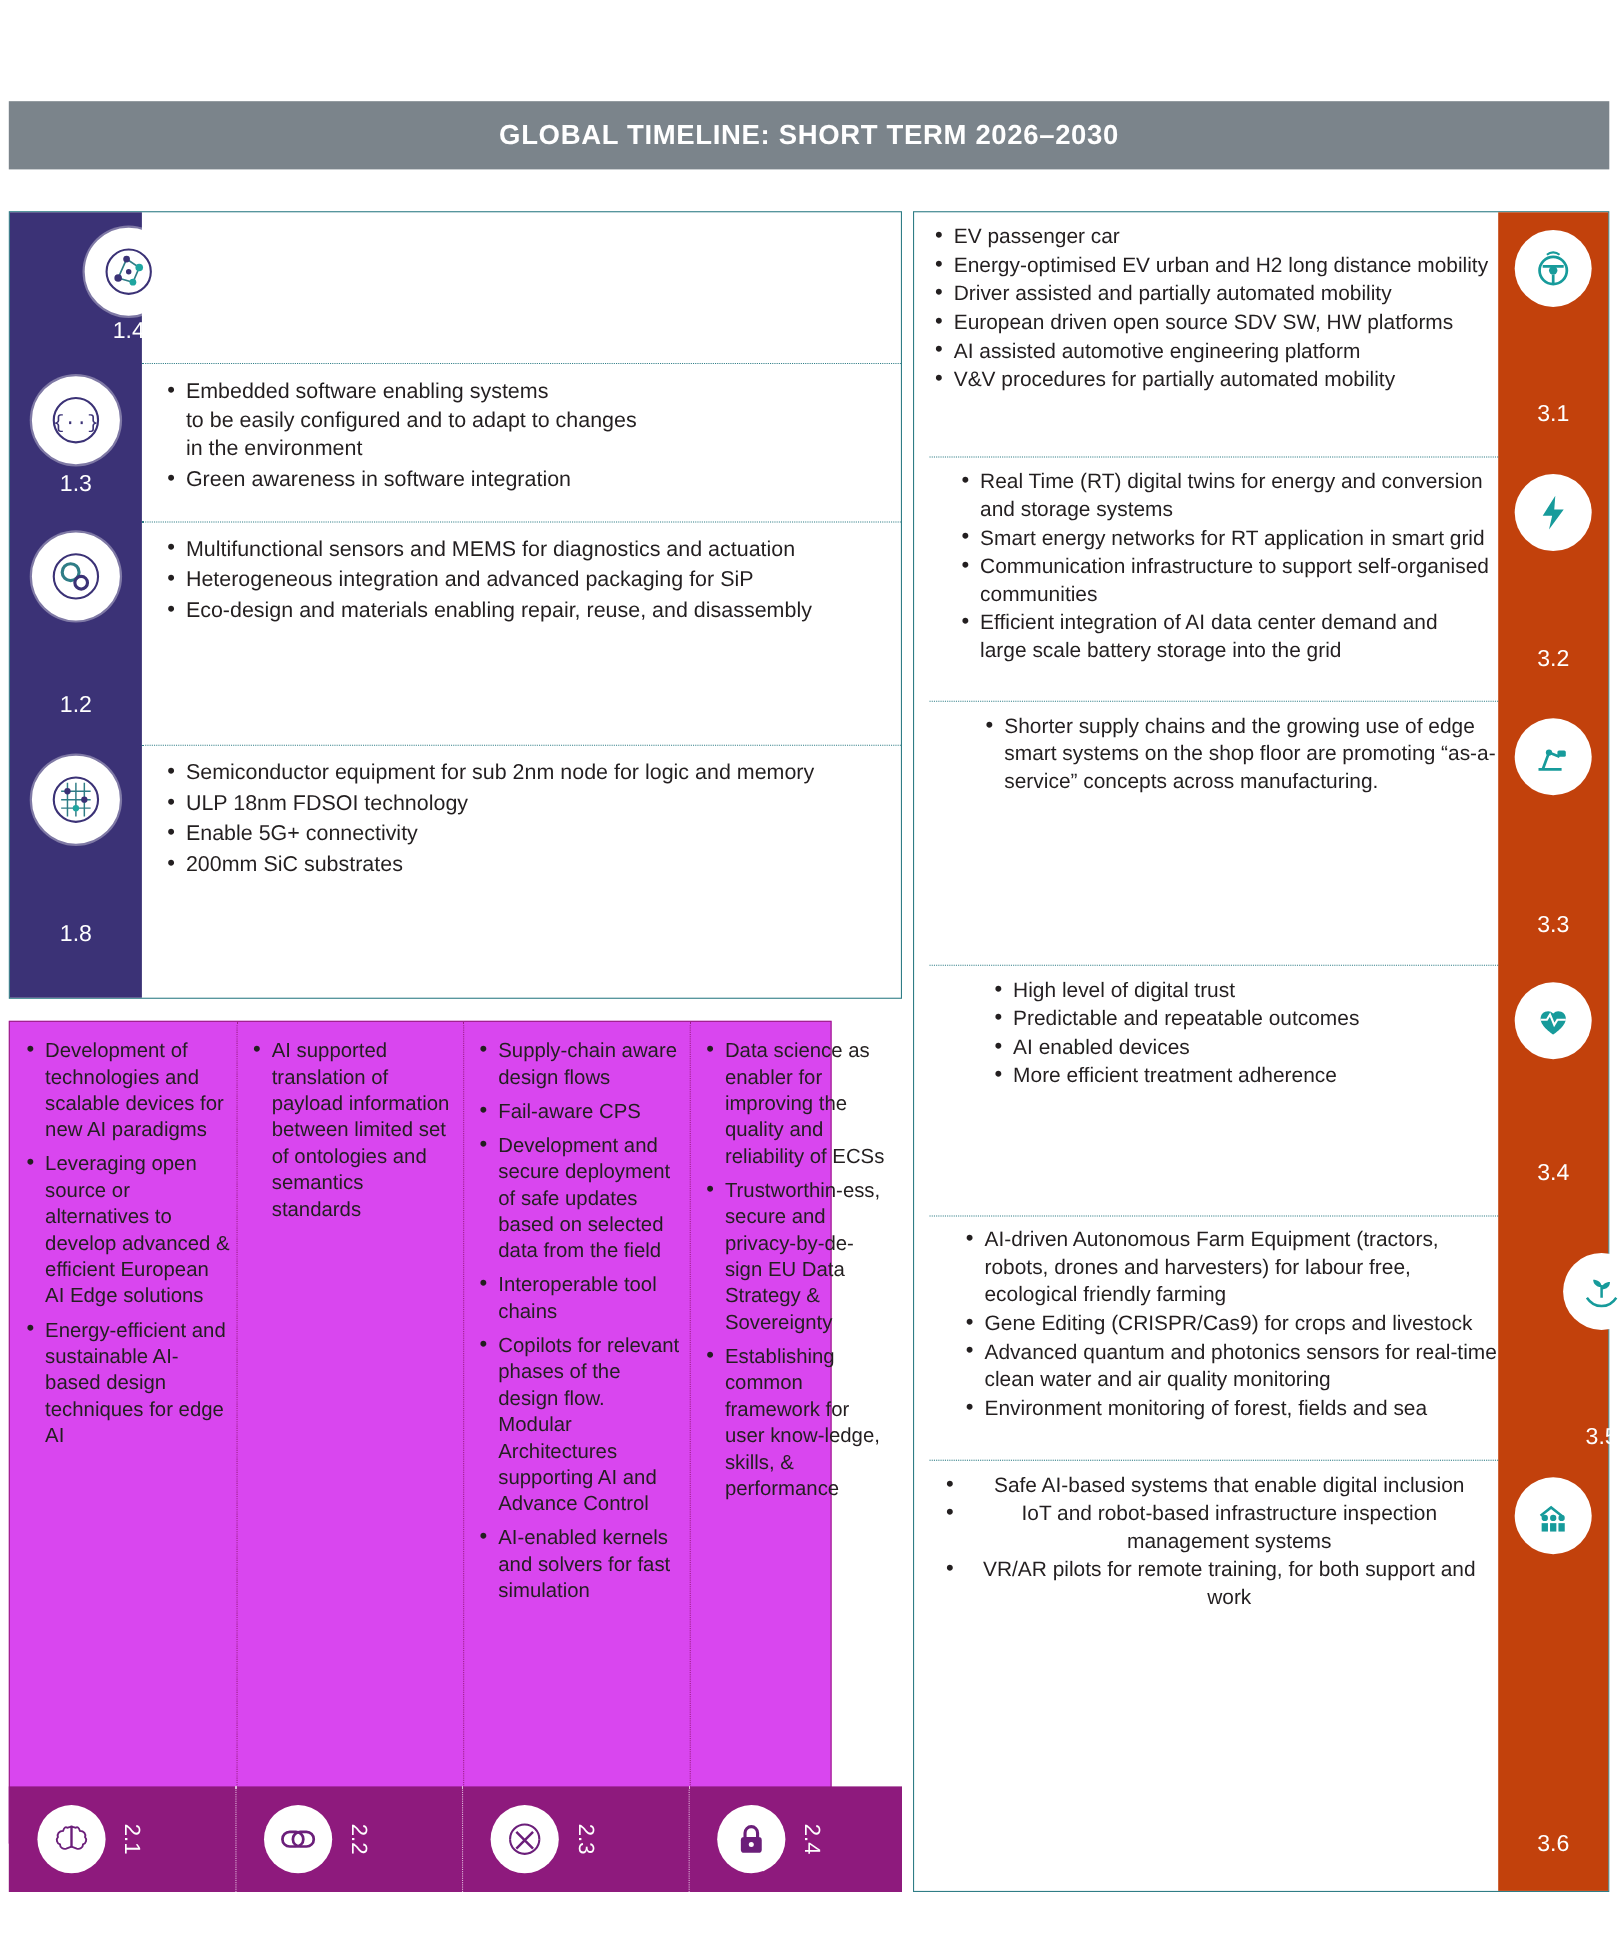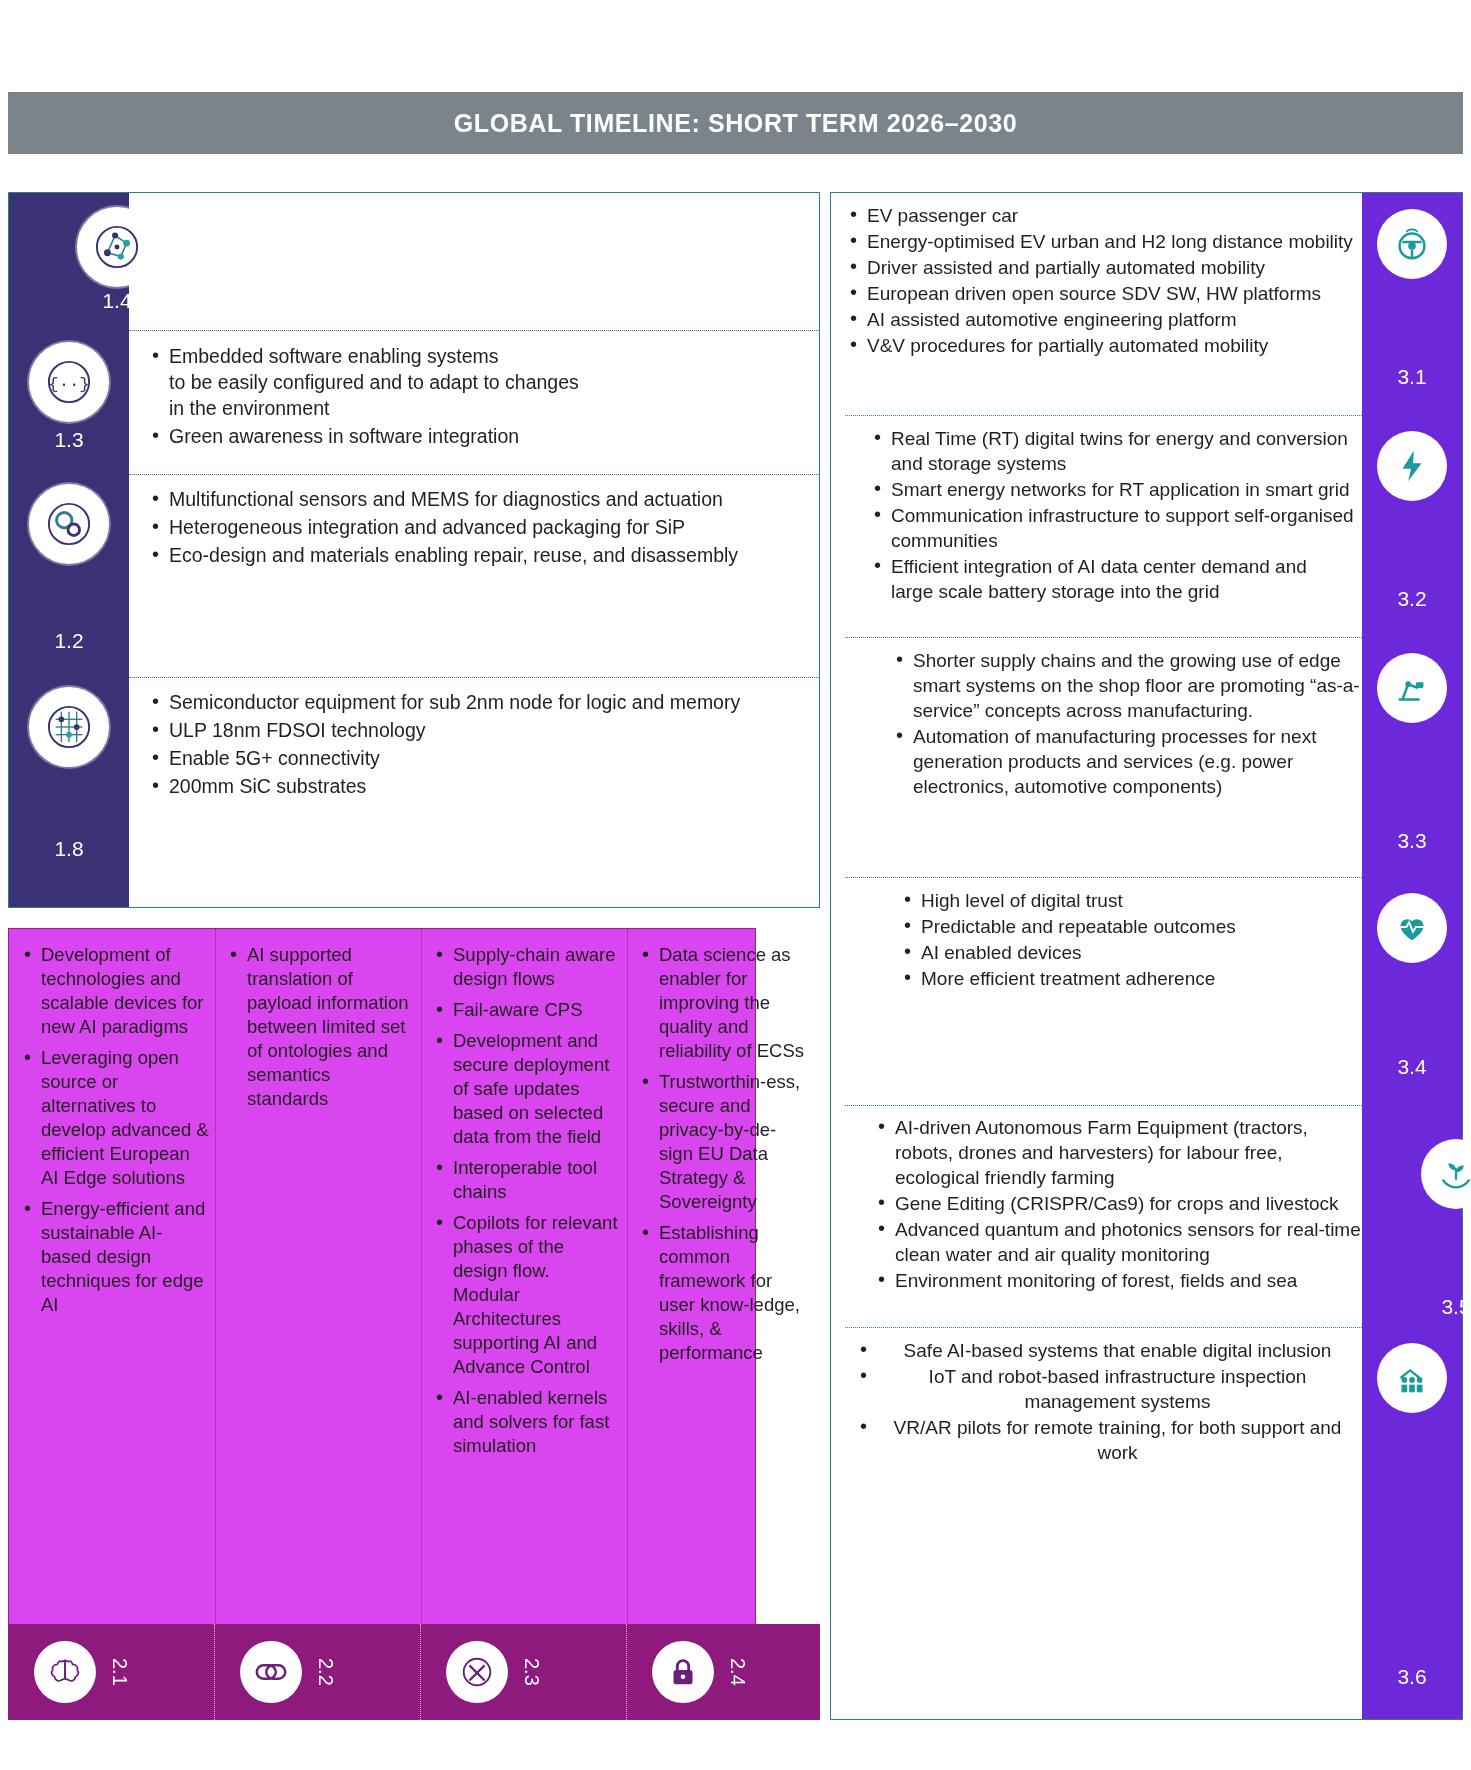--- a/index.html
+++ b/index.html
@@ -37,21 +37,21 @@
   .colcontent{position:absolute;top:14px;}
   .colcontent ul.b>li{font-size:18.5px;line-height:24px;margin-bottom:7px;}
   .botbar{position:absolute;left:8px;top:1624px;width:812px;height:96px;background:#8e1a7d;}
   .botcell{position:absolute;top:0;height:96px;display:flex;align-items:center;}
   .botcell .circle{width:62px;height:62px;border-radius:50%;background:#fff;display:flex;align-items:center;justify-content:center;margin-left:26px;}
   .botcell .vnum{color:#fff;font-size:20px;writing-mode:vertical-rl;margin-left:12px;}
   .botsep{position:absolute;top:0;height:96px;border-left:1px dotted #e0b7da;}
 
   
   .right{position:absolute;left:830px;top:192px;width:633px;height:1528px;border:1px solid #2f7d86;box-sizing:border-box;background:#fff;}
-  .righticons{position:absolute;right:0;top:0;width:100px;height:100%;background:#6d28d9;}
+  .righticons{position:absolute;right:0;top:0;width:100px;height:100%;background:#c2410c;}
   .ricell{position:relative;width:100px;box-sizing:border-box;}
   .ricell .circle{position:absolute;left:50%;transform:translateX(-50%);width:70px;height:70px;border-radius:50%;background:#fff;display:flex;align-items:center;justify-content:center;}
   .ricell .num{position:absolute;left:0;width:100px;text-align:center;color:#fff;font-size:21px;}
   .rsep{position:absolute;left:14px;right:100px;border-top:1px dotted #2f7d86;}
   .rbul{position:absolute;box-sizing:border-box;}
   .rbul ul.b>li{font-size:19px;line-height:25px;margin-bottom:1px;}
 
   .arrow{position:absolute;left:840px;top:470px;width:60px;height:980px;}
   svg{display:block;}
 </style>
@@ -340,21 +340,20 @@
         <li>Real Time (RT) digital twins for energy and conversion and storage systems</li>
         <li>Smart energy networks for RT application in smart grid</li>
         <li>Communication infrastructure to support self-organised communities</li>
         <li>Efficient integration of AI data center demand and large scale battery storage into the grid</li>
       </ul>
     </div>
 
     <div class="rbul" style="left:62px;right:100px;top:455px;">
       <ul class="b">
         <li>Shorter supply chains and the growing use of edge smart systems on the shop floor are promoting “as-a-service” concepts across manufacturing.</li>
-        <li>Automation of manufacturing processes for next generation products and services (e.g. power electronics, automotive components)</li>
       </ul>
     </div>
 
     <div class="rbul" style="left:70px;right:110px;top:695px;">
       <ul class="b">
         <li>High level of digital trust</li>
         <li>Predictable and repeatable outcomes</li>
         <li>AI enabled devices</li>
         <li>More efficient treatment adherence</li>
       </ul>

